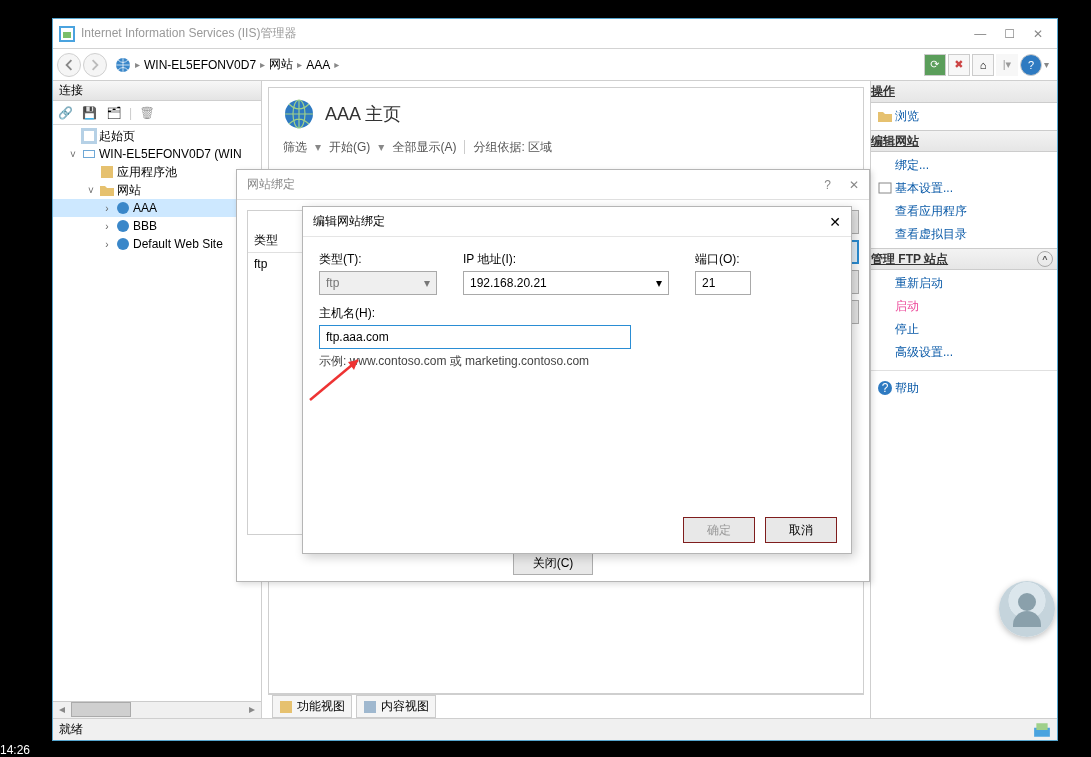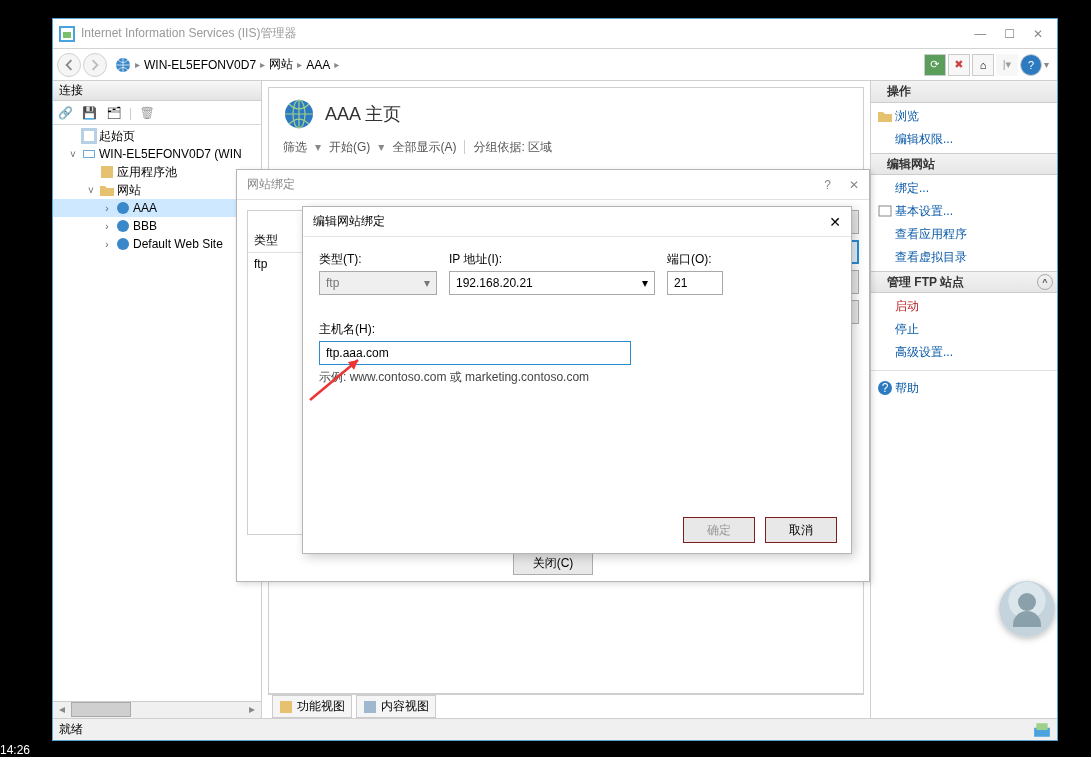--- a/index.html
+++ b/index.html
@@ -40,24 +40,24 @@
 .chead { display:flex; align-items:center; padding:10px 14px 6px 14px;}
 .globe { width:32px;height:32px; margin-right:10px;}
 .ctitle { font-size:18px; color:#333;}
 .cfilter { height:22px; display:flex; align-items:center; gap:8px; padding:0 14px; color:#555; font-size:12px;}
 .cbody { flex:1; position:relative; background:#fff;}
 .tabs { height:24px; border-top:1px solid #cfcfcf; background:#fff; display:flex; align-items:center; padding:0 4px; gap:4px;}
 .tab { display:flex; align-items:center; gap:4px; padding:2px 6px; border:1px solid #ccc; background:#f5f5f5;justify-content:space-between;}
 
 .rightpanel { width:187px; border-left:1px solid #cfcfcf; background:#fff; display:flex; flex-direction:column;}
 .rgroup { padding:2px 6px; }
-.rhead { height:22px; background:linear-gradient(#f3f3f3,#e6e6e6); border-top:1px solid #ccc; border-bottom:1px solid #ccc; display:flex; align-items:center; padding:0 16px; font-weight:bold; color:#333;}
+.rhead { height:22px; background:linear-gradient(#f3f3f3,#e6e6e6); border-top:1px solid #ccc; border-bottom:1px solid #ccc; display:flex; align-items:center; padding:0 0; font-weight:bold; color:#333;text-decoration:underline;}
 .rhead.first{border-top:none;}
 .ritem { display:flex; align-items:center; padding:3px 4px 3px 18px; color:#0a5aa8; cursor:default; position:relative;}
-.ritem.dim { color:#b91c1c;}
+.ritem.dim { color:#ec4899;}
 .ritem .ric{position:absolute;left:0;top:3px;width:16px;height:16px;}
 .rchev{position:absolute;right:4px;width:16px;height:16px;border:1px solid #aaa;border-radius:8px;display:flex;align-items:center;justify-content:center;font-size:9px;color:#555;}
 
 .statusbar { height:22px; background:#f0f0f0; border-top:1px solid #cfcfcf; display:flex; align-items:center; padding:0 6px;}
 .statusbar .r{margin-left:auto;width:18px;height:18px;}
 
 
 .modal1 { position:absolute; top:169px; left:236px; width:634px; height:413px; background:#fff; border:1px solid #b5b5b5; box-shadow:2px 2px 6px rgba(0,0,0,.15); display:flex; flex-direction:column;}
 .mtitle { height:30px; background:#fff; display:flex; align-items:center; padding:0 10px; color:#888; border-bottom:1px solid #e0e0e0;}
 .mtitle .mbtns{margin-left:auto;display:flex;gap:18px;color:#888;}
@@ -71,21 +71,21 @@
 .msidebtns button{height:24px;border:1px solid #adadad;background:#e8e8e8;}
 .msidebtns button.hl{border:2px solid #2a8dd4;background:#e4f1fb;}
 .mfoot1{padding:6px 10px; display:flex; justify-content:center;}
 .mfoot1 button{width:80px;height:24px;border:1px solid #adadad;background:#e8e8e8;}
 
 
 .modal2 { position:absolute; top:206px; left:302px; width:550px; height:348px; background:#fff; border:1px solid #b5b5b5; box-shadow:3px 3px 10px rgba(0,0,0,.2); display:flex; flex-direction:column;}
 .m2title { height:30px; background:#fff; display:flex; align-items:center; padding:0 10px; border-bottom:1px solid #e5e5e5;}
 .m2title .x{margin-left:auto;font-size:14px;}
 .m2body { flex:1; padding:14px 16px; position:relative;}
-.frow { display:flex; gap:12px; margin-bottom:16px;}
+.frow { display:flex; gap:26px; margin-bottom:0;}
 .fcol { display:flex; flex-direction:column;}
 .flabel { margin-bottom:3px;}
 .fsel,.finp { height:24px; border:1px solid #a9a9a9; padding:0 6px; background:#fff;}
 .fsel{display:flex;align-items:center;justify-content:space-between;}
 .fsel.disabled{background:#efefef;color:#777;}
 .w120{width:118px}.w210{width:206px}.w60{width:56px}.w310{width:312px}
 .hint{color:#444;margin-top:4px;}
 .arrow { position:absolute; left:5px; top:115px; pointer-events:none;}
 .m2foot { padding:10px 14px; display:flex; justify-content:flex-end; gap:10px;}
 .m2foot button{width:72px;height:26px;border:1px solid #7f1d1d;background:#e8e8e8;}
@@ -259,23 +259,20 @@
 
     <div class="rightpanel">
       <div class="rhead first">操作</div>
       <div class="rgroup">
         <div class="ritem">
             <svg class="ric" viewBox="0 0 16 16">
               <path d="M1 4h5l2 2h7v8H1z" fill="#e6c16f"></path>
             </svg>
             <span>浏览</span>
           </div>
-        <div class="ritem">
-            <span>编辑权限...</span>
-          </div>
       </div>
       <div class="rhead">编辑网站</div>
       <div class="rgroup">
         <div class="ritem">
             <span>绑定...</span>
           </div>
         <div class="ritem">
             <svg class="ric" viewBox="0 0 16 16">
               <rect x="2" y="3" width="12" height="10" fill="#fff" stroke="#888"></rect>
             </svg>
@@ -286,20 +283,23 @@
           </div>
         <div class="ritem">
             <span>查看虚拟目录</span>
           </div>
       </div>
       <div class="rhead" style="position:relative;">
           <span>管理 FTP 站点</span>
           <span class="rchev">^</span>
         </div>
       <div class="rgroup">
+        <div class="ritem">
+            <span>重新启动</span>
+          </div>
         <div class="ritem dim">
             <span>启动</span>
           </div>
         <div class="ritem">
             <span>停止</span>
           </div>
         <div class="ritem">
             <span>高级设置...</span>
           </div>
       </div>

